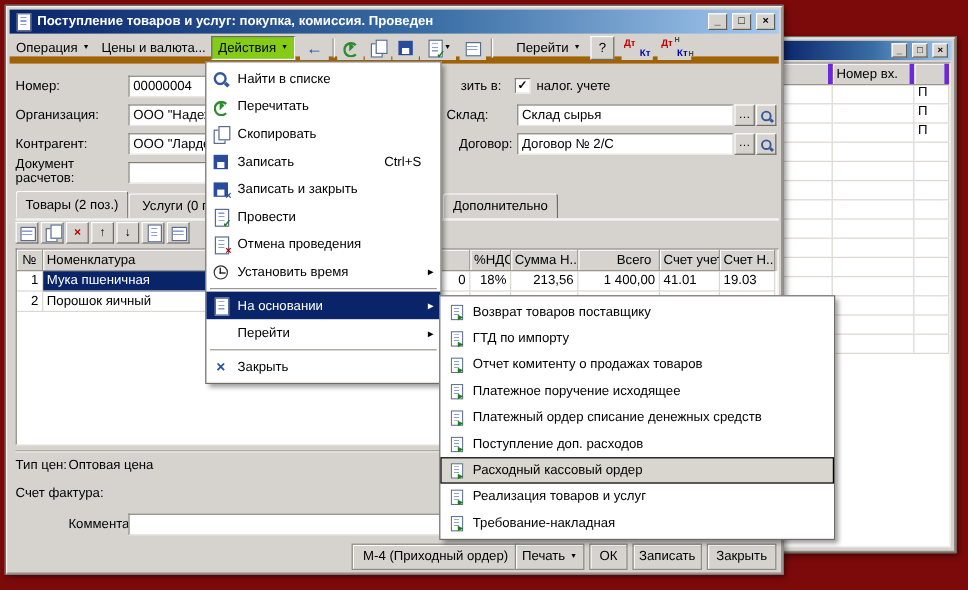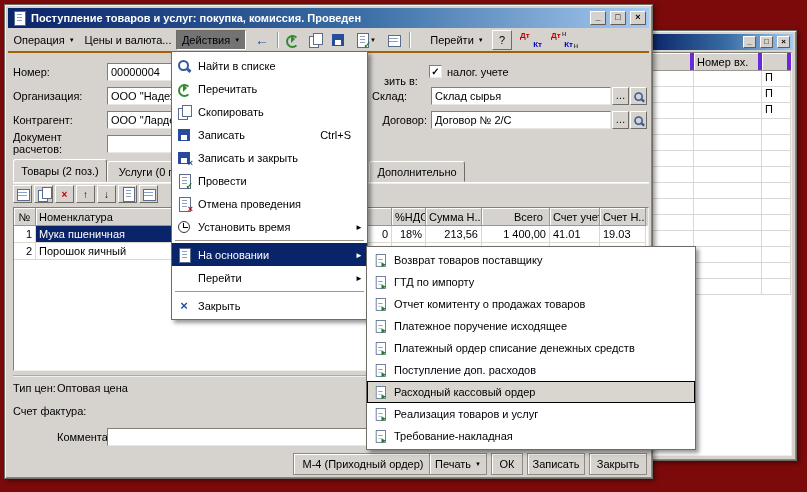--- a/index.html
+++ b/index.html
@@ -22,24 +22,24 @@
             font-family:"Liberation Sans",sans-serif; font-size:11px; padding:1px 3px; position:absolute; height:18px; }
   .lbl { position:absolute; white-space:nowrap; }
   .sbtn { position:absolute; height:18px; background:#d6d3ce; border:1px solid; border-color:#fff #6f6c66 #6f6c66 #fff;
           font-size:10px; text-align:center; line-height:15px; }
   .flatbtn { position:absolute; height:22px; background:#d6d3ce; border:1px solid #8f8b83;
              box-shadow: inset 1px 1px 0 #fff; display:flex; align-items:center; justify-content:center; gap:4px;
              font-size:11px; white-space:nowrap; }
   .hr { position:absolute; height:1px; background:#aeaaa1; box-shadow:0 1px 0 #f1efe9; }
 
   
-  .menubar { position:absolute; left:3px; top:23px; right:3px; height:25px; border-bottom:2px solid #a16207; }
+  .menubar { position:absolute; left:3px; top:23px; right:3px; height:25px; border-bottom:6px solid #a16207; }
   .mbtn { position:absolute; top:2px; height:20px; display:flex; align-items:center; justify-content:center; gap:4px;
           border:1px solid transparent; }
-  .mbtn.pressed { border-color:#6f6c66 #fff #fff #6f6c66; background:#737373; }
+  .mbtn.pressed { border-color:#6f6c66 #fff #fff #6f6c66; background:#84cc16; }
   .dd { font-size:6px; line-height:6px; }
   .tb-icon { position:absolute; top:2px; height:20px; background:#d6d3ce; display:flex; align-items:center; justify-content:center;
              border:1px solid transparent; }
   .tb-sep { position:absolute; top:4px; width:1px; height:16px; background:#9a968e; box-shadow:1px 0 0 #fff; }
   .back-glyph { color:#24509e; font-weight:bold; font-size:14px; }
   .dtkt { position:relative; width:24px; height:18px; font-weight:bold; font-size:8px; }
   .dtkt .dt { position:absolute; left:1px; top:0; color:#c00000; }
   .dtkt .kt { position:absolute; right:1px; bottom:0; color:#0000bb; }
   .dtkt .nn { position:absolute; font-size:6px; color:#444; }
 
@@ -271,21 +271,21 @@
 
     <span class="lbl" style="left:8px; top:85px;">Организация:</span>
     <input class="tfield" style="left: 102px; top: 82px; width: 260px;" value="ООО &quot;Надеж">
 
     <span class="lbl" style="left:8px; top:109px;">Контрагент:</span>
     <input class="tfield" style="left: 102px; top: 106px; width: 260px;" value="ООО &quot;Ларден">
 
     <span class="lbl" style="left:8px; top:126px; width:72px; white-space:normal;">Документ расчетов:</span>
     <input class="tfield" style="left: 102px; top: 130px; width: 260px;" value="">
 
-    <span class="lbl" style="left:379px; top:61px;margin-top:9px;">зить в:</span>
+    <span class="lbl" style="left:379px; top:61px;">зить в:</span>
     <span class="cb" style="left:424px; top:60px;">✓</span>
     <span class="lbl" style="left:442px; top:61px;">налог. учете</span>
 
     <span class="lbl" style="left:356px; top:85px; width:46px; text-align:right;">Склад:</span>
     <input class="tfield" style="left: 426px; top: 82px; width: 180px;" value="Склад сырья">
     <div class="sbtn" style="left:607px; top:82px; width:17px;">…</div>
     <div class="sbtn" style="left:625px; top:82px; width:17px;"><span class="ic ic-find" style="transform:scale(.8); margin-top:1px;"></span></div>
 
     <span class="lbl" style="left:376px; top:109px; width:46px; text-align:right;">Договор:</span>
     <input class="tfield" style="left: 426px; top: 106px; width: 180px;" value="Договор № 2/С">

